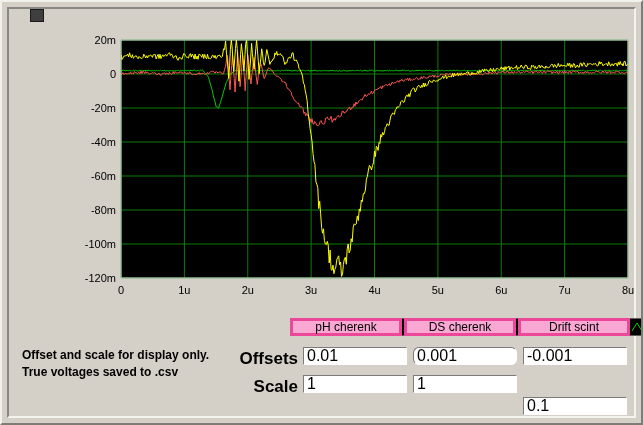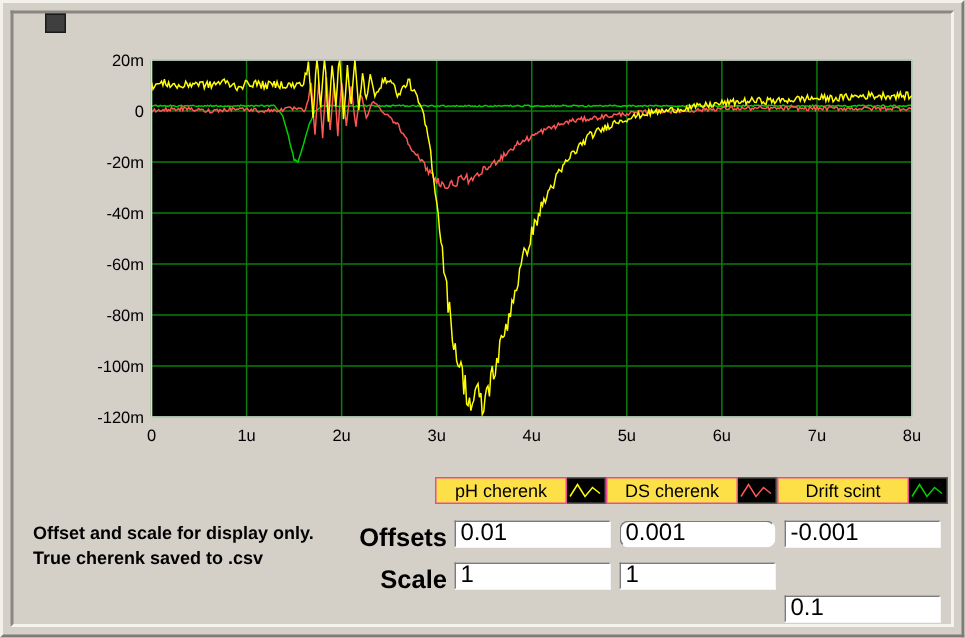--- a/index.html
+++ b/index.html
@@ -4,24 +4,24 @@
 <style>
   html,body{margin:0;padding:0;background:#d4d0c8;}
   *{box-sizing:border-box;font-family:"Liberation Sans", sans-serif;}
   .window{position:relative;width:643px;height:425px;background:#d4d0c8;overflow:hidden;
     border-top:2px solid #f2f1ec;border-left:2px solid #f2f1ec;
     border-right:2px solid #7f7b76;border-bottom:2px solid #7f7b76;}
   .inner-bevel{position:absolute;left:5px;top:5px;right:5px;bottom:5px;
     border-top:2px solid #8a8782;border-left:2px solid #8a8782;
     border-right:2px solid #f4f3ee;border-bottom:2px solid #f4f3ee;pointer-events:none;}
   .deco{position:absolute;left:28px;top:7px;width:14px;height:13px;background:#3f3f3f;border:1px solid #1a1a1a;}
-  .graph{position:absolute;left:36px;top:30px;width:585px;height:300px;}
+  .graph{position:absolute;left:56px;top:30px;width:585px;height:300px;}
   .graph svg{display:block;}
   .legend-item{position:absolute;top:316px;height:18px;display:flex;}
-  .legend-label{width:88px;height:18px;background:#fde047;border:1px solid #ec4899;
+  .legend-label{width:112px;height:18px;background:#f9a8d4;border:3px solid #ec4899;
     font-size:12px;color:#000;display:flex;align-items:center;justify-content:center;}
   .legend-glyph{width:26px;height:18px;background:#000;border:1px solid #5f5c57;border-left:none;}
   .row-label{position:absolute;font-size:17px;font-weight:bold;color:#000;width:66px;text-align:right;}
   .val-input{position:absolute;width:104px;height:18px;background:#ffffff;color:#000;
     border:1px solid;border-color:#7b7b7b #ffffff #ffffff #7b7b7b;font-size:16px;padding:0 3px;outline:none;}
   .note{position:absolute;left:20px;top:345px;font-size:12px;color:#000;line-height:17px;font-weight:bold;}
 </style>
 </head>
 <body>
 
@@ -92,21 +92,21 @@
       <div class="legend-item" style="left: 516px;">
         <div class="legend-label">Drift scint</div>
         <div class="legend-glyph"><svg width="24" height="16" viewBox="0 0 24 16">
             <polyline points="2,12 7,4 12,12 17,6 22,10" fill="none" stroke="#00d000" stroke-width="1"></polyline>
           </svg></div>
       </div>
     </div>
 
   <div class="note">
     <div>Offset and scale for display only.</div>
-    <div>True cherenk saved to .csv</div>
+    <div>True voltages saved to .csv</div>
   </div>
 
   <div class="row-label" style="left:230px;top:347px;">Offsets</div>
   <div id="offsets-row">
       <input class="val-input" value="0.01" style="left: 301px; top: 345px;">
       <input class="val-input" value="0.001" style="left: 411px; top: 345px; border-radius: 6px;">
       <input class="val-input" value="-0.001" style="left: 521px; top: 345px;">
     </div>
 
   <div class="row-label" style="left:230px;top:375px;">Scale</div>

